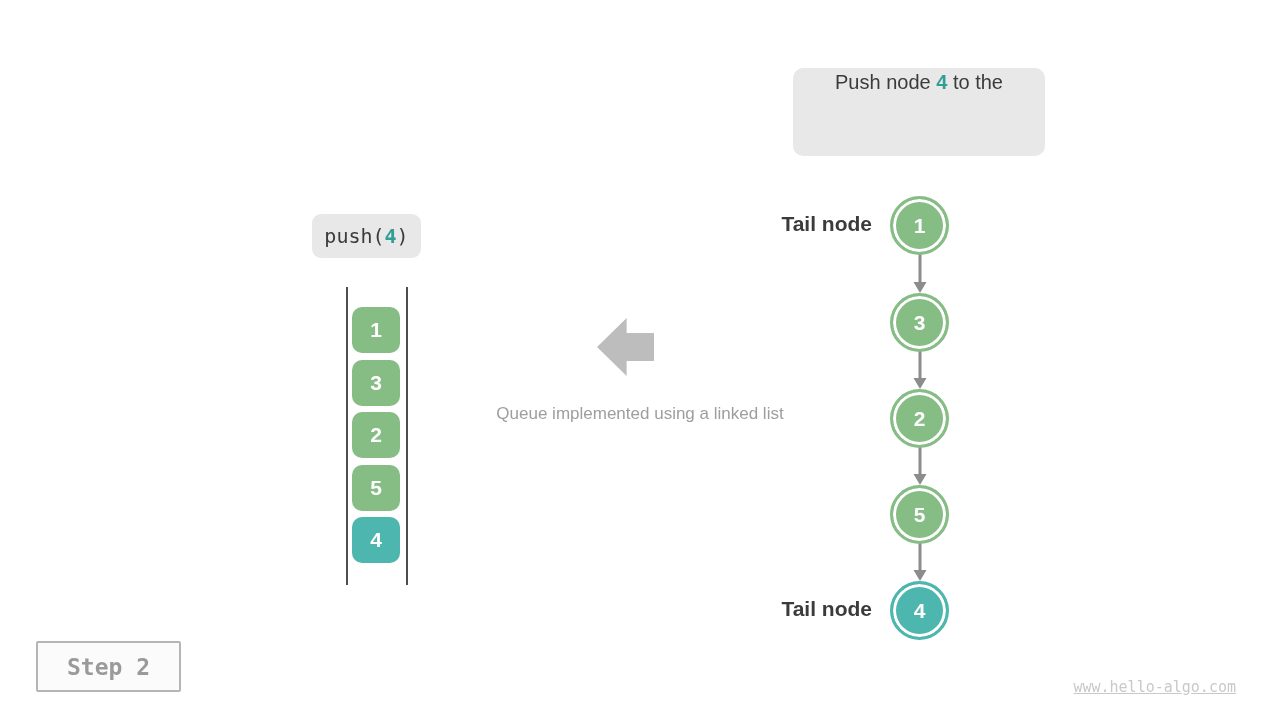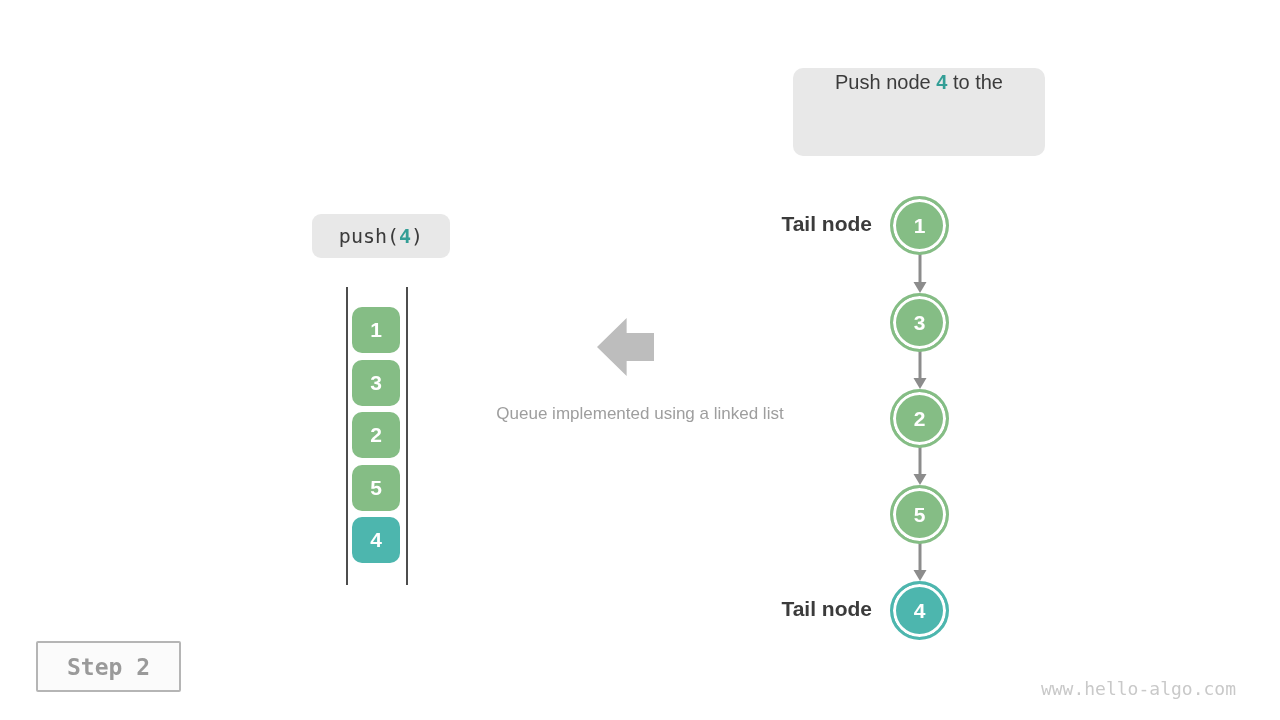--- a/index.html
+++ b/index.html
@@ -10,21 +10,21 @@
   .callout {
     position: absolute; left: 793px; top: 68px; width: 252px; height: 88px;
     background: #e8e8e8; border-radius: 10px;
     display: flex; flex-direction: column; justify-content: space-between; align-items: center;
     font-size: 20px; line-height: 29px; color: #3b3b3b;
   }
   .accent { color: #339e96; font-weight: bold; }
 
   
   .push-label {
-    position: absolute; left: 312px; top: 214px; width: 138px; height: 44px;
+    position: absolute; left: 312px; top: 214px; width: 109px; height: 44px;
     background: #e8e8e8; border-radius: 9px;
     display: flex; justify-content: center; align-items: center;
     font-family: "DejaVu Sans Mono", monospace; font-size: 20px; color: #3b3b3b;
   }
 
   
   .rail {
     position: absolute; width: 2px; background: #4d4d4d;
     top: 287px; height: 298px;
   }
@@ -76,21 +76,21 @@
   .step-badge {
     position: absolute; left: 36px; top: 641px; width: 145px; height: 51px;
     background: #fbfbfb; border: 2px solid #b5b5b5; border-radius: 2px;
     display: flex; justify-content: center; align-items: center;
     font-family: "DejaVu Sans Mono", monospace; font-size: 23px; font-weight: bold; color: #9a9a9a;
   }
 
   
   .watermark {
     position: absolute; right: 44px; top: 678px;
-    font-family: "DejaVu Sans Mono", monospace; font-size: 18px; color: #c9c9c9;
+    font-family: "DejaVu Sans Mono", monospace; font-size: 15px; color: #c9c9c9; text-decoration: underline;
   }
 </style>
 </head>
 <body>
 
 <div class="callout">
   <div><span>Push node </span><span class="accent">4</span><span> to the</span></div>
 </div>
 
 <div class="push-label">

